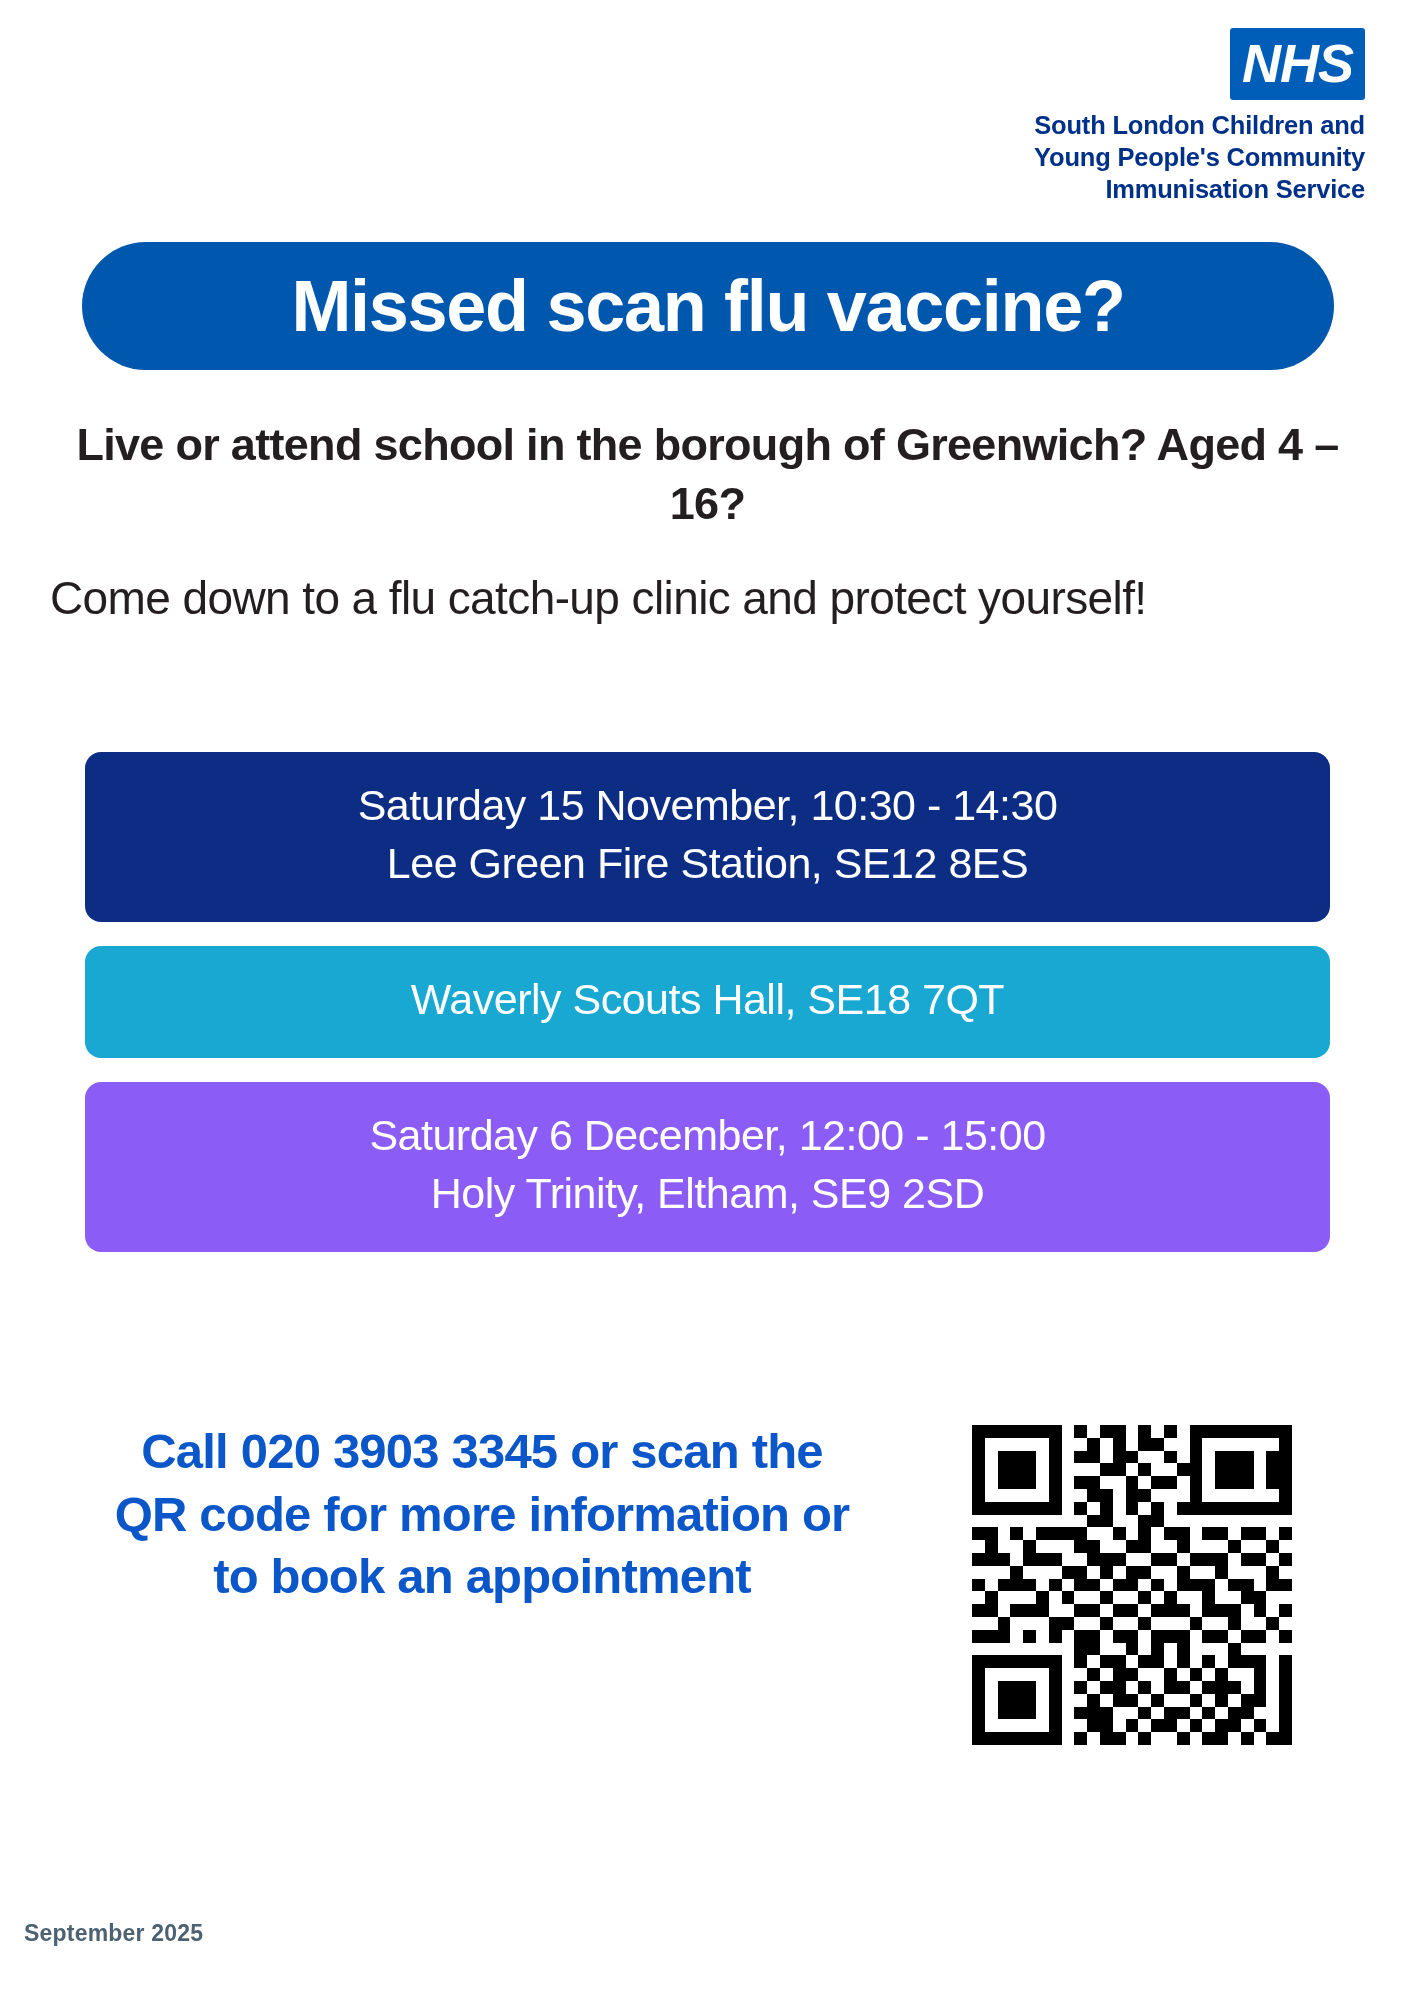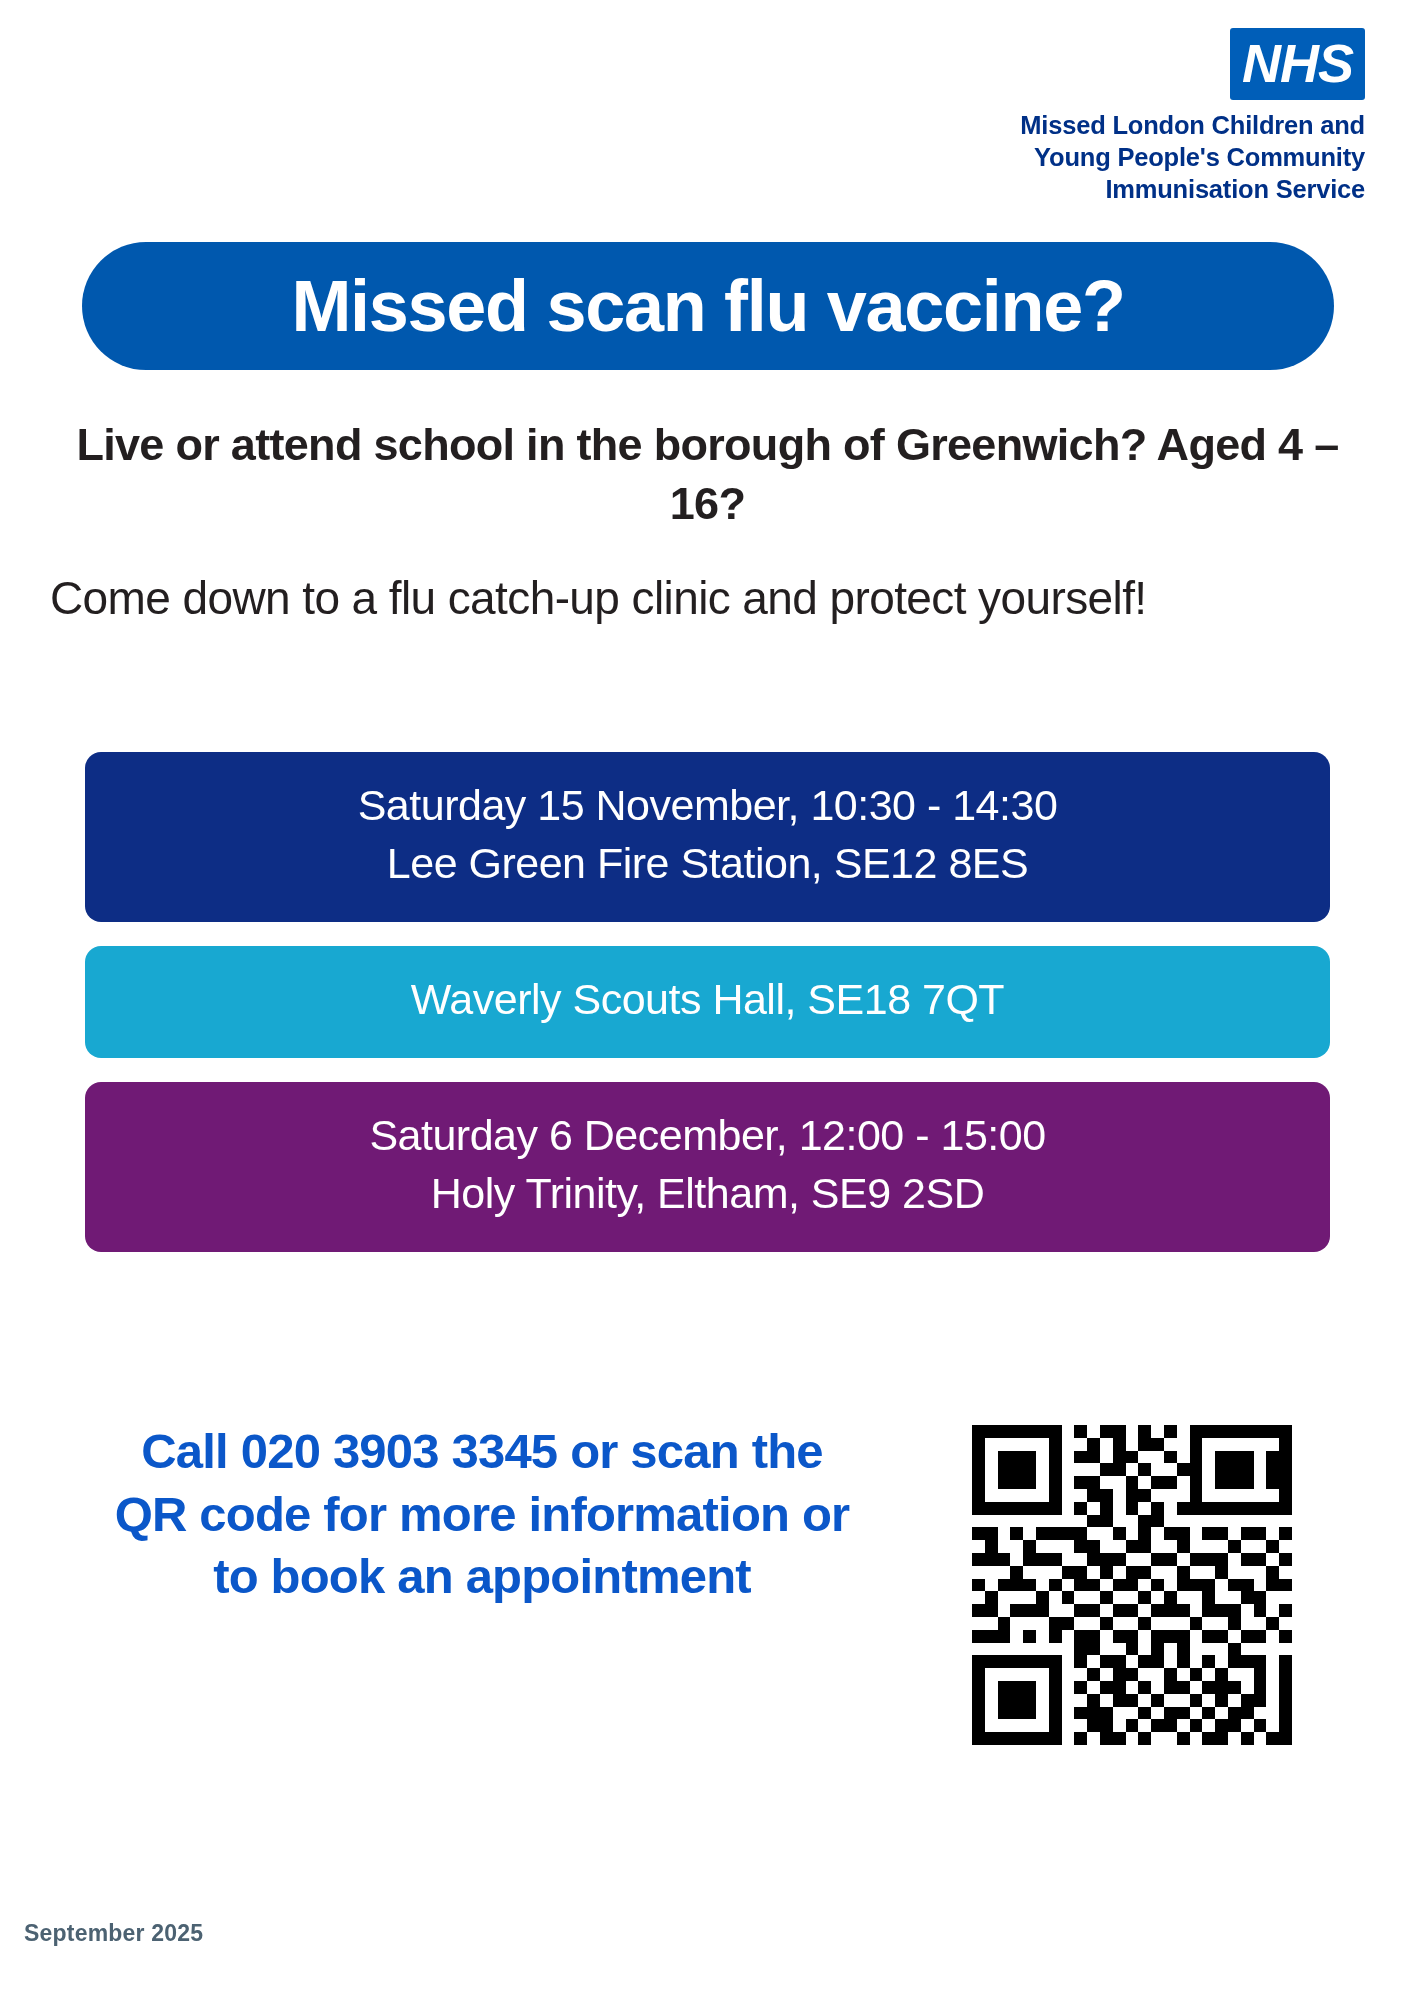--- a/index.html
+++ b/index.html
@@ -155,21 +155,21 @@
   }
 </style>
 </head>
 <body>
 
 <div class="poster">
 
   <div class="logo-block">
     <div class="nhs-badge">NHS</div>
     <div class="logo-sub">
-      <div>Missed London Children and</div>
+      <div>South London Children and</div>
       <div>Young People's Community</div>
       <div>Immunisation Service</div>
     </div>
   </div>
 
   <div class="headline">
     <span>Missed scan flu vaccine?</span>
   </div>
 
   <div class="subhead">Live or attend school in the borough of Greenwich? Aged 4 – 16?</div>
@@ -177,21 +177,21 @@
   <div class="body-copy">Come down to a flu catch-up clinic and protect yourself!</div>
 
   <div class="clinics">
     <div class="clinic" style="background:#0d2d85">
       <div class="clinic-line">Saturday 15 November, 10:30 - 14:30</div>
       <div class="clinic-line">Lee Green Fire Station, SE12 8ES</div>
     </div>
     <div class="clinic" style="background:#18a8d1">
       <div class="clinic-line">Waverly Scouts Hall, SE18 7QT</div>
     </div>
-    <div class="clinic" style="background:#701a75">
+    <div class="clinic" style="background:#8b5cf6">
       <div class="clinic-line">Saturday 6 December, 12:00 - 15:00</div>
       <div class="clinic-line">Holy Trinity, Eltham, SE9 2SD</div>
     </div>
   </div>
 
   <div class="cta">Call 020 3903 3345 or scan the QR code for more information or to book an appointment</div>
 
   <div class="qr-wrap">
     <svg id="qr-svg" width="320" height="320" viewBox="0 0 25 25" shape-rendering="crispEdges" aria-hidden="true">
       <rect x="0" y="0" width="25" height="25" fill="#ffffff"></rect>

